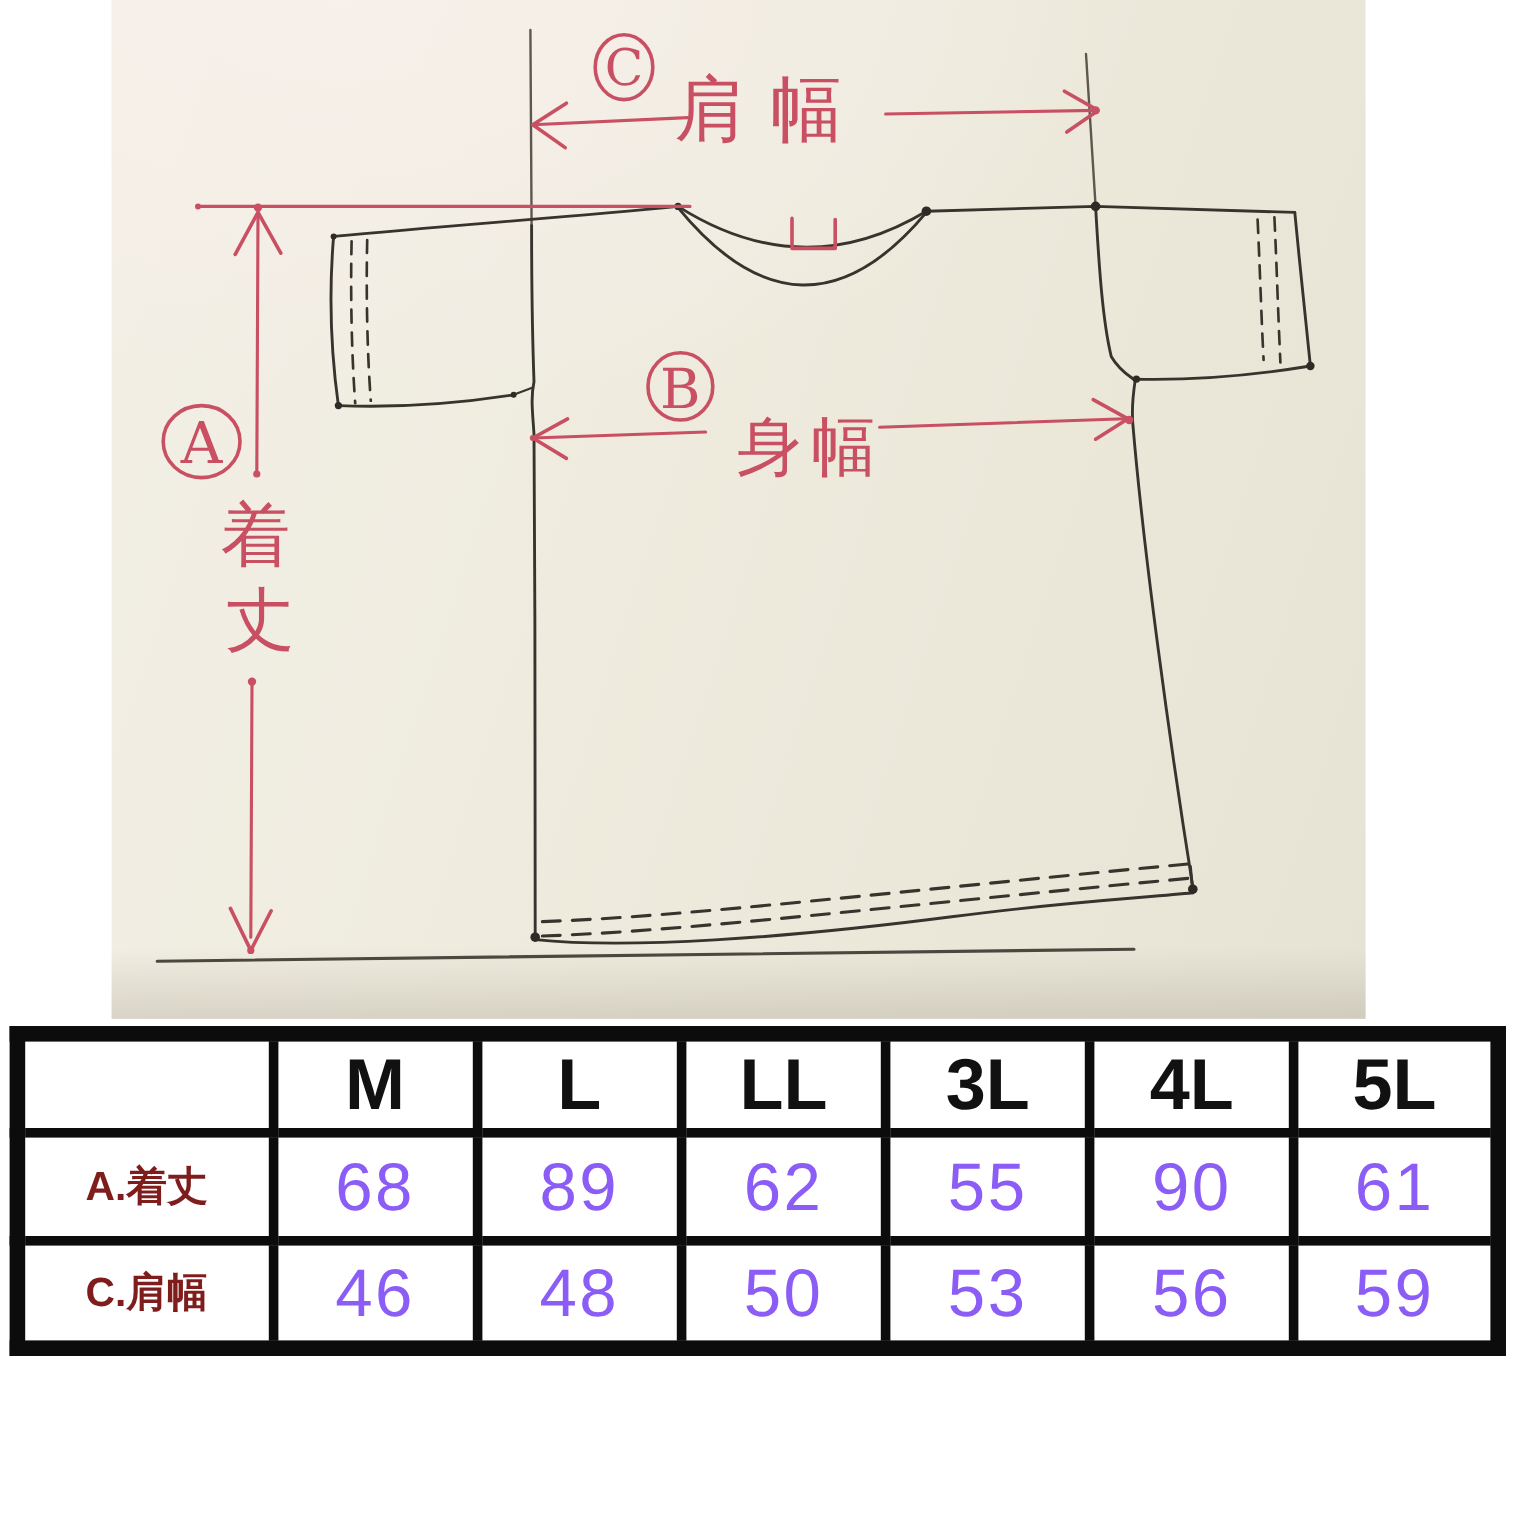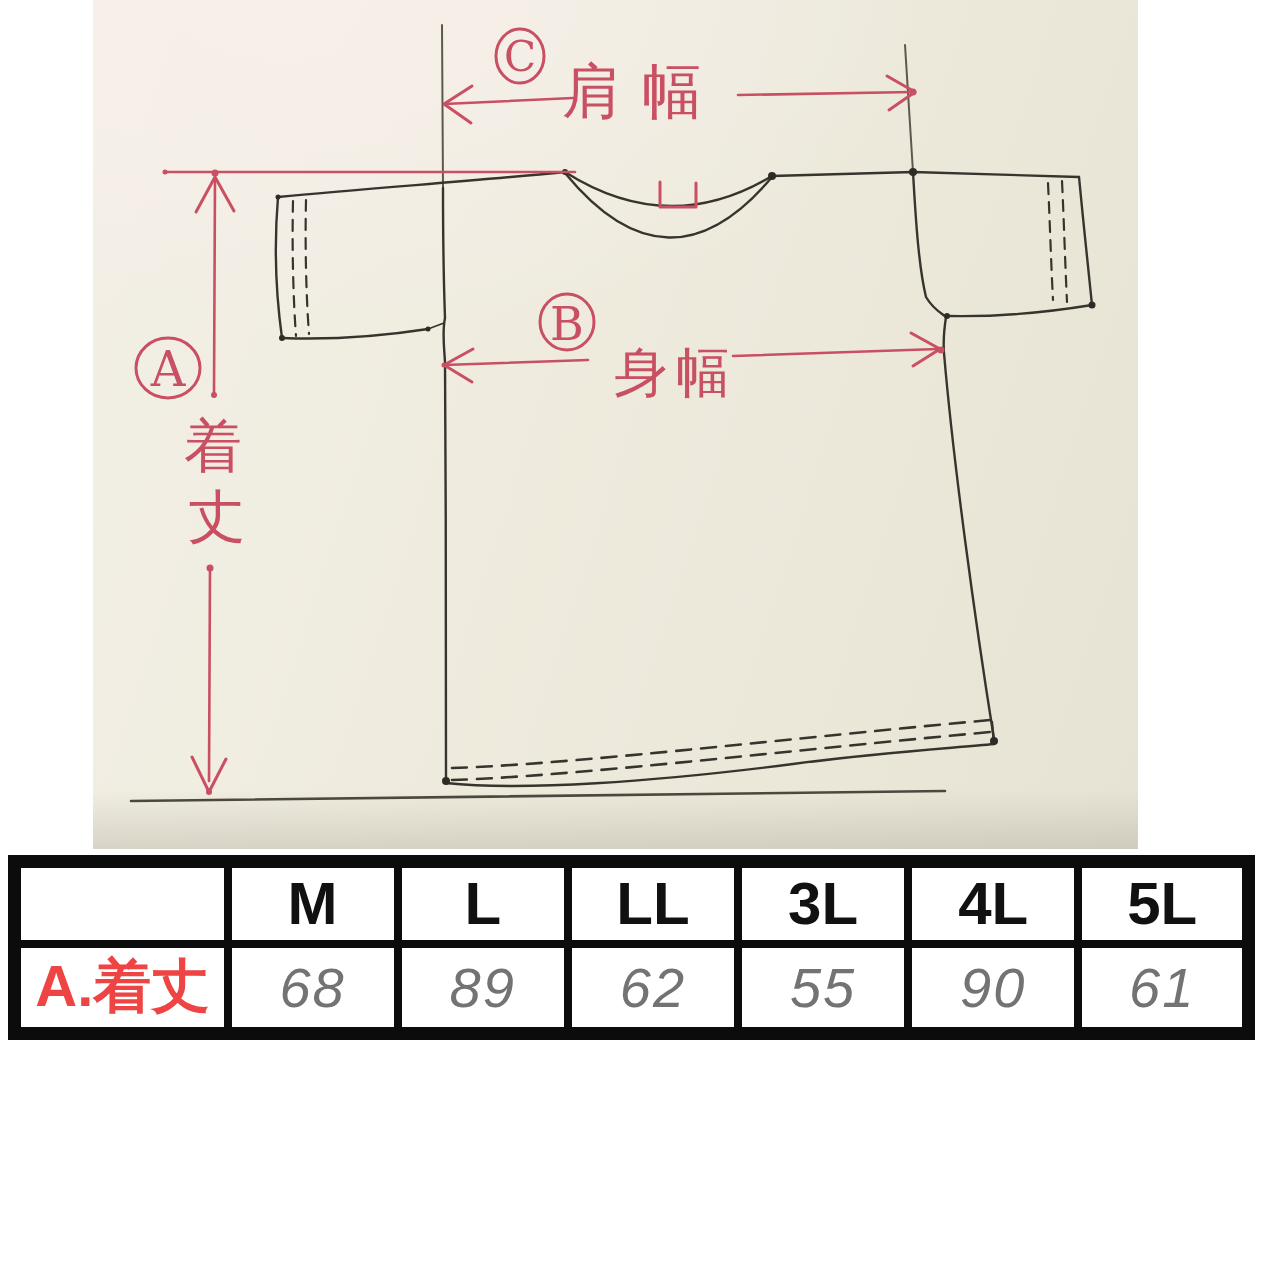--- a/index.html
+++ b/index.html
@@ -34,22 +34,22 @@
     background: #ffffff;
     border: 13px solid #0c0c0c;
   }
   .size-table td {
     border: 8px solid #0c0c0c;
     text-align: center; vertical-align: middle;
     overflow: hidden; white-space: nowrap;
   }
   .size-table tr.header td { height: 82px; font-weight: bold; font-size: 60px; color: #111; }
   .size-table tr.data td   { height: 90px; }
-  .size-table td.rowlabel  { font-weight: bold; font-size: 58px; color: #ef4444; }
-  .size-table td.val       { font-size: 56px; color: #737373; font-weight: normal; letter-spacing: 2px; font-style: italic; }
+  .size-table td.rowlabel  { font-weight: bold; font-size: 34px; color: #7f1d1d; }
+  .size-table td.val       { font-size: 56px; color: #8b5cf6; font-weight: normal; letter-spacing: 2px; }
 </style>
 </head>
 <body>
 
 <div class="stage">
 
   <div class="photo">
     <svg width="1045" height="849" viewBox="0 0 1045 849">
 
       <g stroke="#37342e" stroke-width="2.4" fill="none" stroke-linecap="round" stroke-linejoin="round">
@@ -145,15 +145,24 @@
       </tr>
       <tr class="data">
         <td class="rowlabel">A.着丈</td>
         <td class="val">68</td>
         <td class="val">89</td>
         <td class="val">62</td>
         <td class="val">55</td>
         <td class="val">90</td>
         <td class="val">61</td>
       </tr>
+      <tr class="data">
+        <td class="rowlabel">C.肩幅</td>
+        <td class="val">46</td>
+        <td class="val">48</td>
+        <td class="val">50</td>
+        <td class="val">53</td>
+        <td class="val">56</td>
+        <td class="val">59</td>
+      </tr>
     </tbody>
   </table>
 </div>
 
 </body></html>

